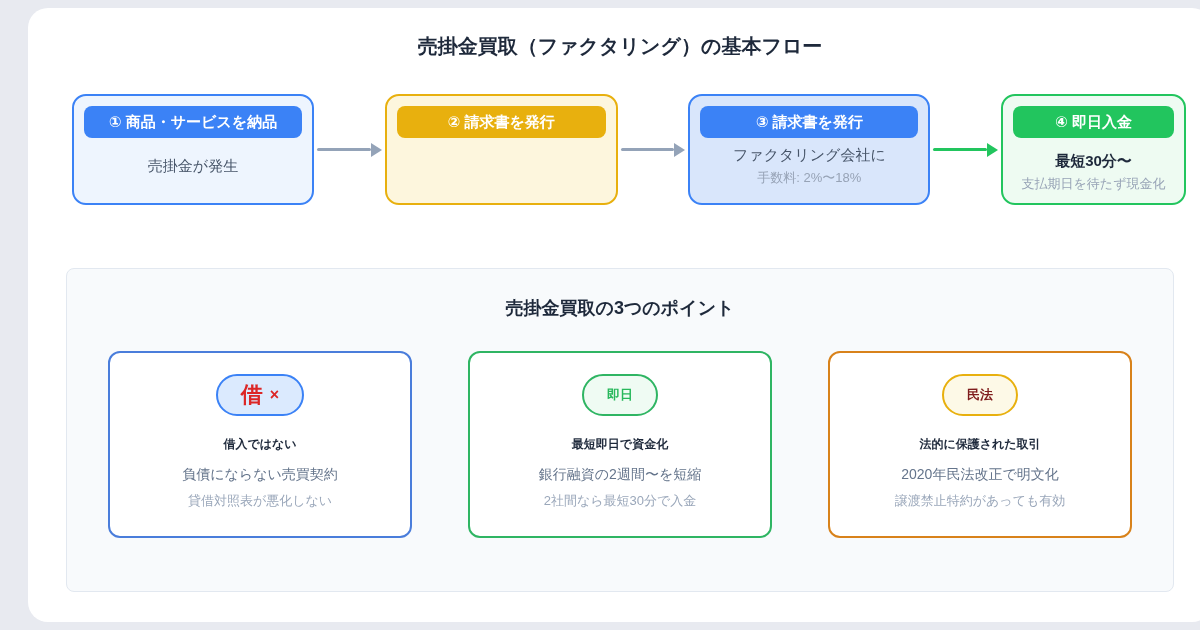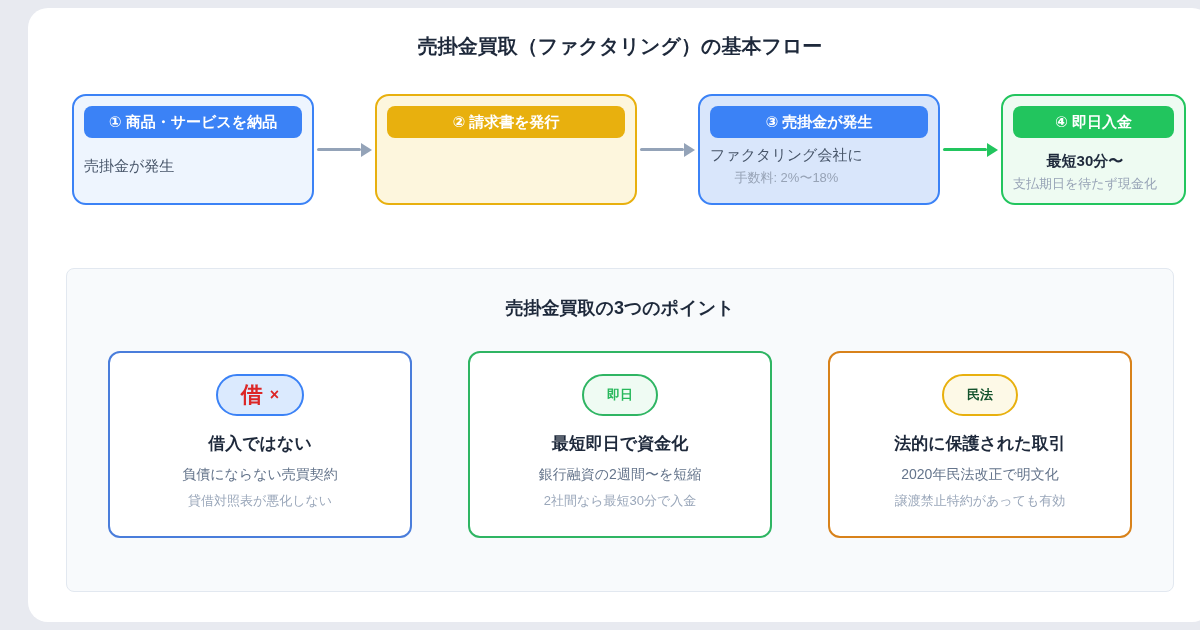--- a/index.html
+++ b/index.html
@@ -35,24 +35,24 @@
     align-items:center;
     margin:34px 26px 0 44px;
   }
   .flow-box{
     box-sizing:border-box;
     height:111px;
     border:2px solid;
     border-radius:14px;
     display:flex;
     flex-direction:column;
-    align-items:flex-start;
+    align-items:center;
     padding:10px 10px 10px;
   }
-  .w1{width:242px;} .w2{width:262px;} .w3{width:242px;} .w4{width:185px;}
+  .w1{width:242px;} .w2{width:233px;} .w3{width:242px;} .w4{width:185px;}
   .flow-pill{
     align-self:stretch;
     border-radius:8px;
     color:#ffffff;
     font-weight:bold;
     font-size:15px;
     line-height:18px;
     text-align:center;
     padding:7px 4px;
   }
@@ -141,23 +141,23 @@
     align-items:center;
     gap:7px;
     font-weight:bold;
   }
   .bdg-blue {background:#dbeafe;border-color:#3b82f6;}
   .bdg-green{background:#effbf3;border-color:#2fb563;}
   .bdg-gold {background:#fdf9e7;border-color:#e8b00e;}
   .badge-main{font-size:13px;}
   .bdg-blue .badge-main{font-size:22px;color:#dc2626;}
   .bdg-green .badge-main{color:#28b85c;}
-  .bdg-gold .badge-main{color:#14532d;}
+  .bdg-gold .badge-main{color:#7f1d1d;}
   .badge-x{font-size:16px;color:#dc2626;font-weight:bold;}
-  .pt-title{font-size:17px;font-weight:bold;color:#1e293b;margin-top:17px;line-height:22px;}
+  .pt-title{font-size:12px;font-weight:bold;color:#1e293b;margin-top:17px;line-height:22px;}
   .pt-sub1{font-size:14px;color:#64748b;margin-top:11px;line-height:17px;}
   .pt-sub2{font-size:13px;color:#9aa7ba;margin-top:10px;line-height:16px;}
 </style>
 </head>
 <body>
 
 <div class="canvas">
   <div class="card">
 
     <h1 class="page-title">売掛金買取（ファクタリング）の基本フロー</h1>
@@ -179,21 +179,21 @@
       <div class="flow-box fb-gold w2">
         <div class="flow-pill">② 請求書を発行</div>
       </div>
 
       <div class="arrow arrow-gray">
         <span class="shaft"></span>
         <span class="head"></span>
       </div>
 
       <div class="flow-box fb-blue2 w3">
-        <div class="flow-pill">③ 売掛金が発生</div>
+        <div class="flow-pill">③ 請求書を発行</div>
         <div class="flow-body">
           <div class="fl1">ファクタリング会社に</div>
           <div class="fl2">手数料: 2%〜18%</div>
         </div>
       </div>
 
       <div class="arrow arrow-green">
         <span class="shaft"></span>
         <span class="head"></span>
       </div>

